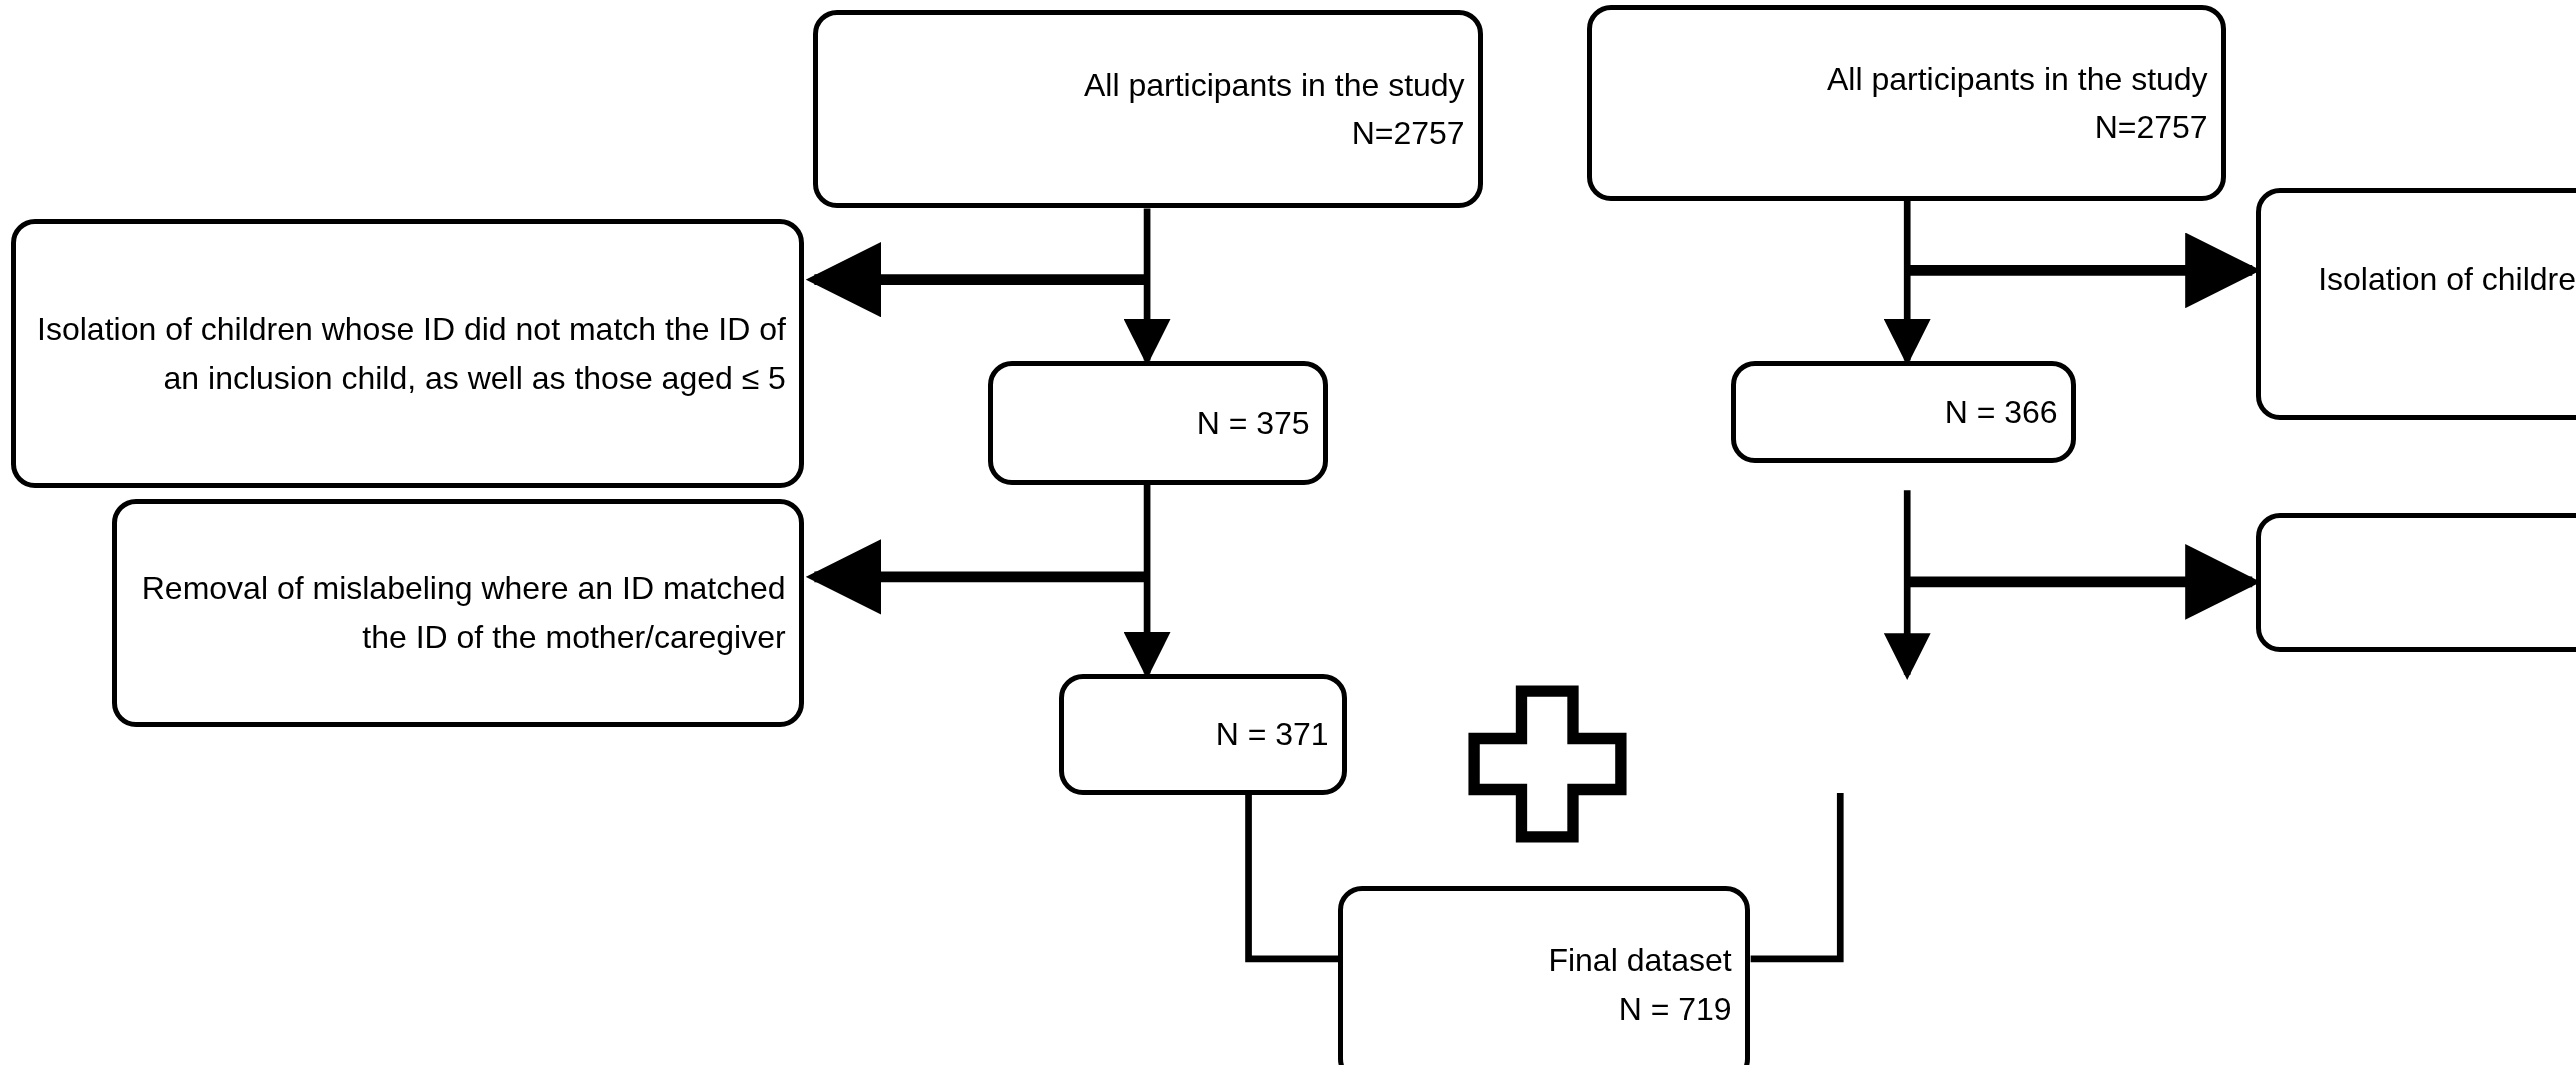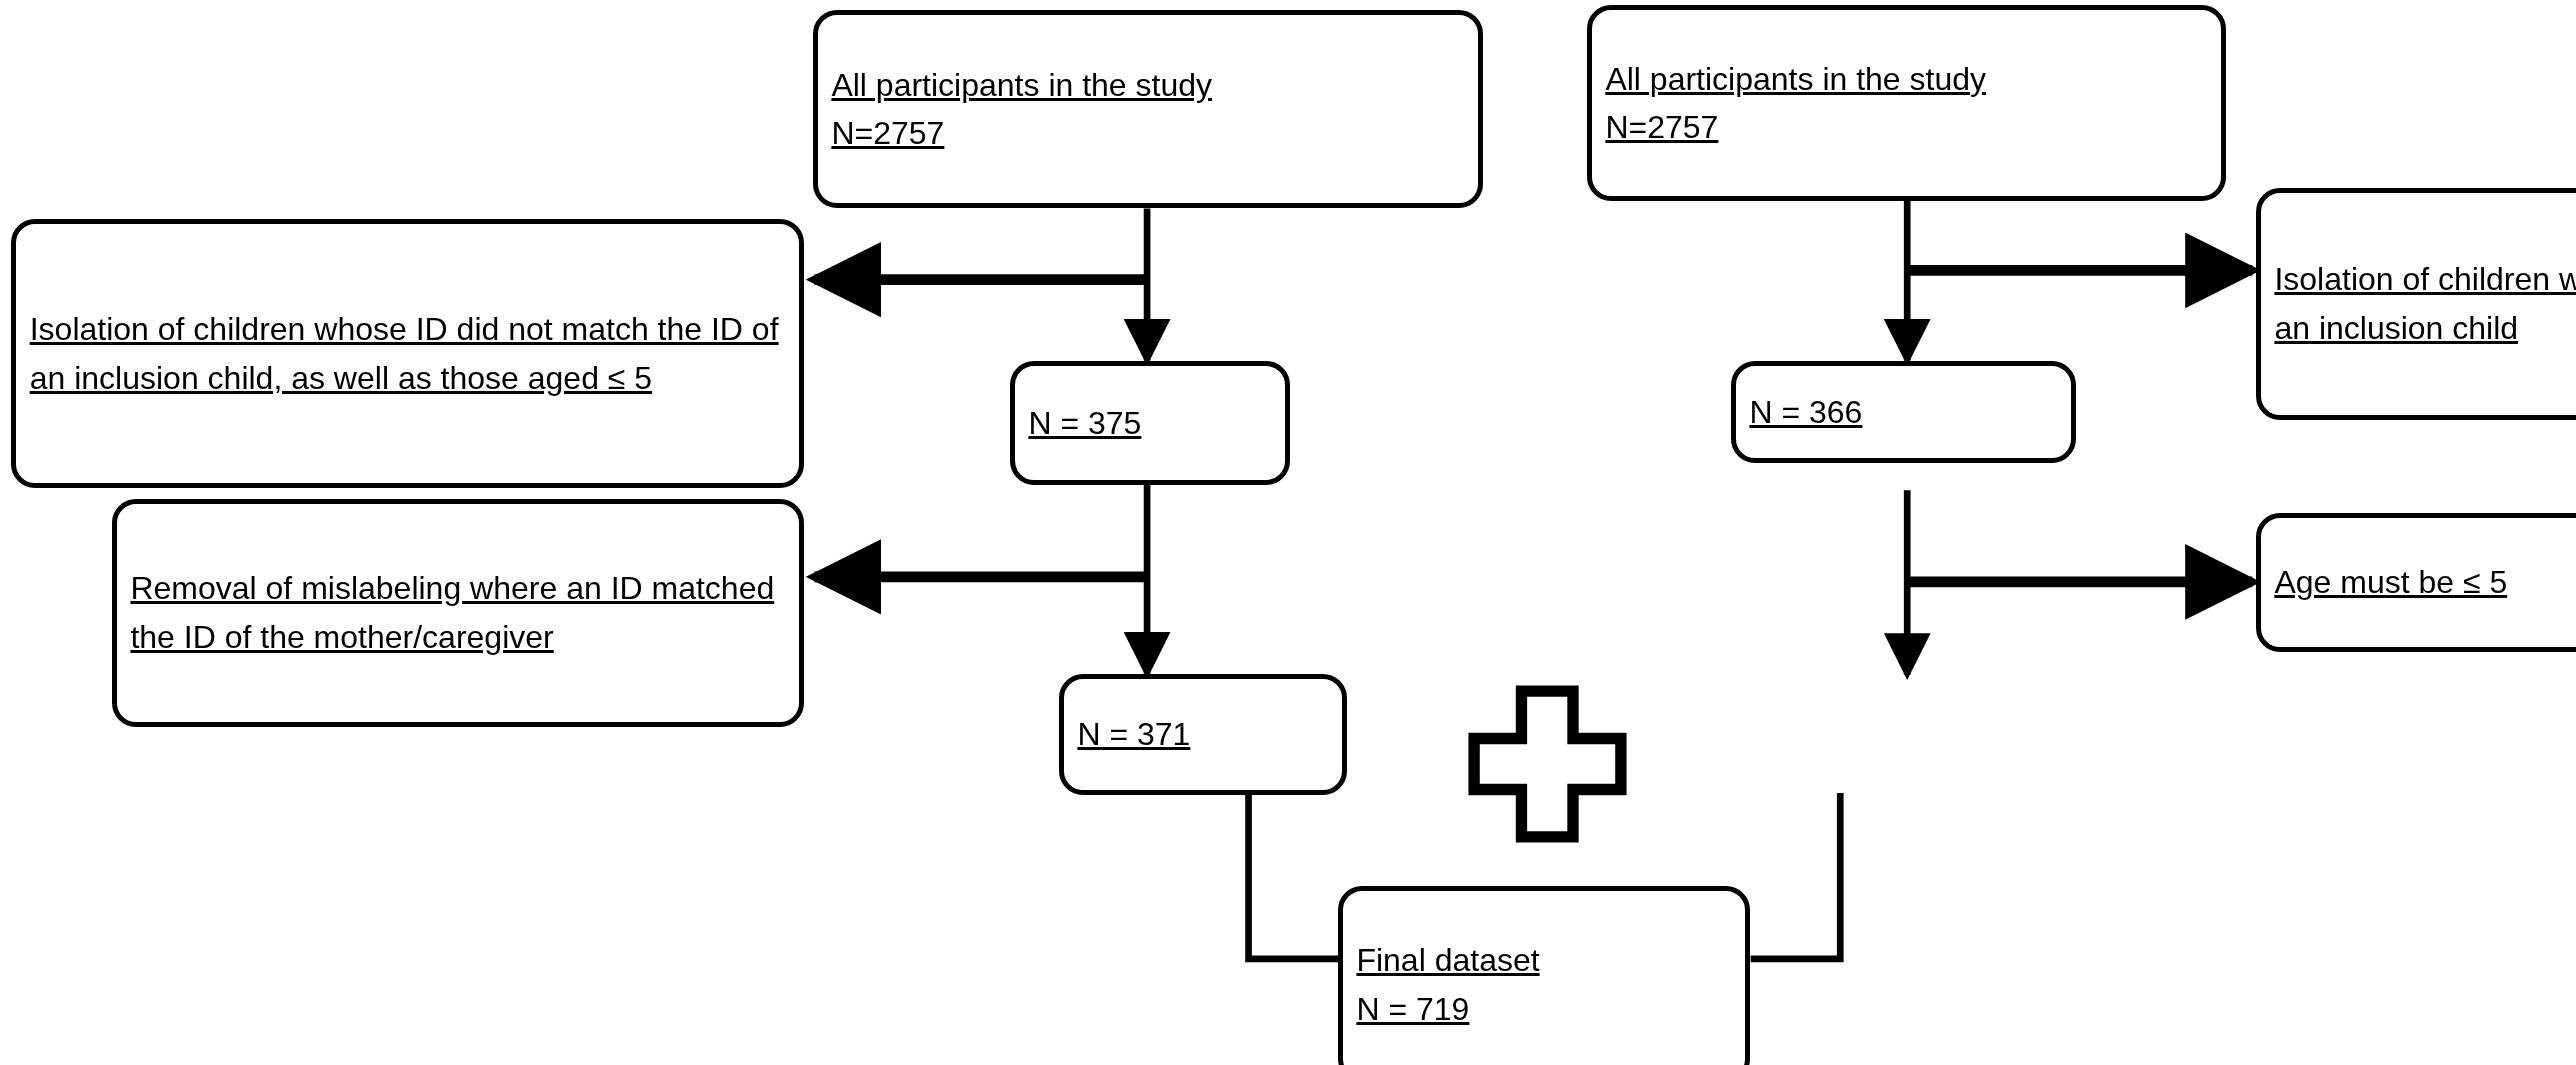--- a/index.html
+++ b/index.html
@@ -26,22 +26,21 @@
   }
   .node-box {
     position: absolute;
     box-sizing: border-box;
     border: 5.7px solid #000000;
     border-radius: 24px;
     background: #ffffff;
     display: flex;
     align-items: center;
     justify-content: center;
-    text-align: left;
-    text-decoration: underline;
+    text-align: right;
   }
   .node-text {
     display: block;
     width: 100%;
     color: #000000;
     font-family: "Liberation Sans", sans-serif;
     font-size: 32px;
     line-height: 1.52;
     white-space: pre-line;
     padding: 0 13.4px;
@@ -109,21 +108,21 @@
 
   <div class="node-box" style="left:813px; top:10.3px; width:670px; height:198px;">
     <span class="node-text">All participants in the study
 N=2757</span>
   </div>
 
   <div class="node-box" style="left:11.3px; top:210px; width:793px; height:269px;margin-top:9px;">
     <span class="node-text">Isolation of children whose ID did not match the ID of an inclusion child, as well as those aged ≤ 5</span>
   </div>
 
-  <div class="node-box" style="left:1010px; top:361px; width:280px; height:124px;">
+  <div class="node-box" style="left:988px; top:361px; width:340px; height:124px;">
     <span class="node-text">N = 375</span>
   </div>
 
   <div class="node-box" style="left:112px; top:499px; width:692px; height:228px;">
     <span class="node-text">Removal of mislabeling where an ID matched the ID of the mother/caregiver</span>
   </div>
 
   <div class="node-box" style="left:1059px; top:674px; width:288px; height:121px;">
     <span class="node-text">N = 371</span>
   </div>

